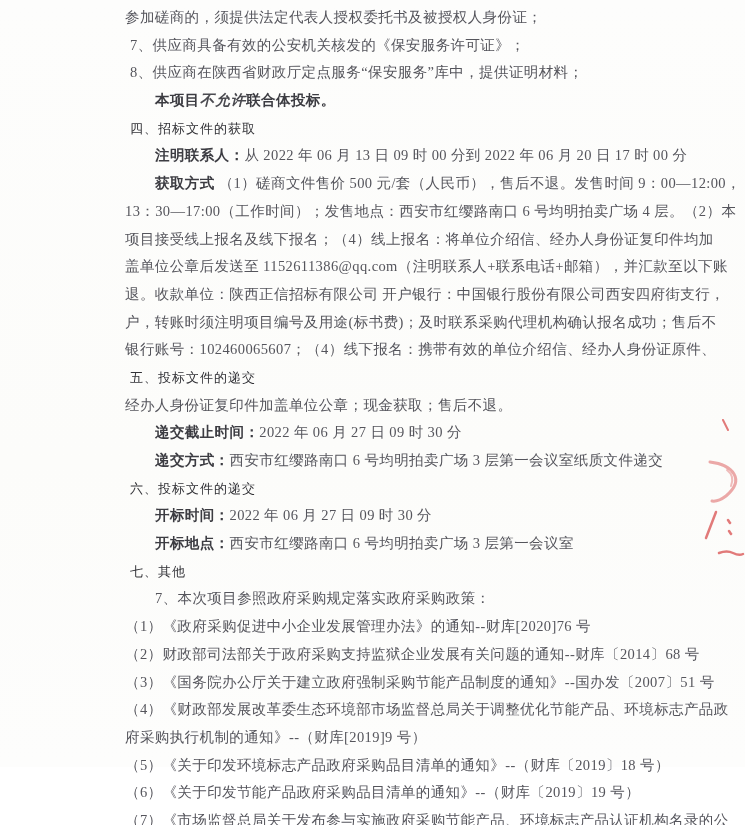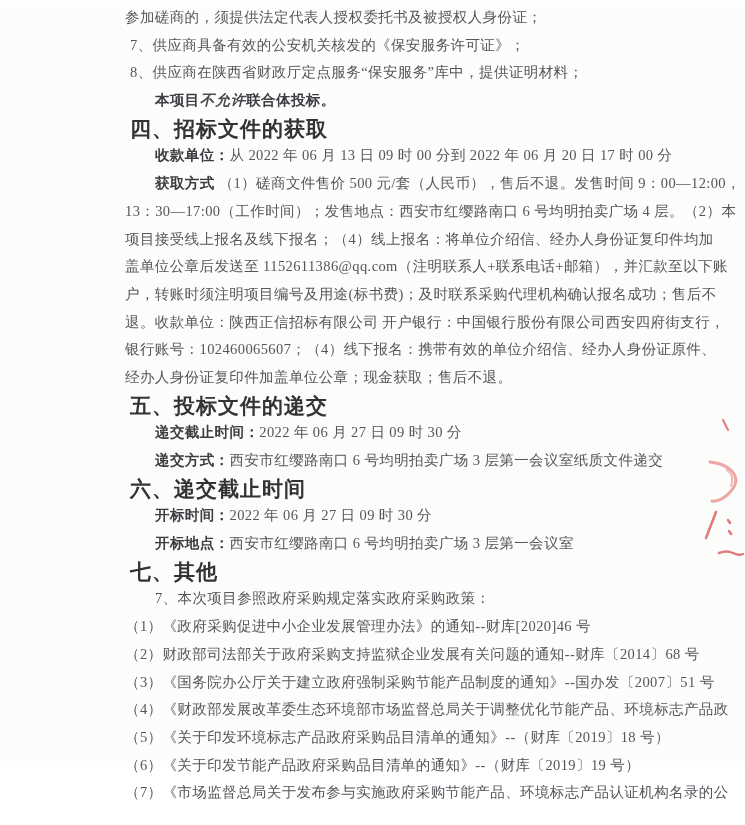--- a/index.html
+++ b/index.html
@@ -12,61 +12,62 @@
     position:relative;width:745px;height:767px;
     background:linear-gradient(180deg,#fdfdfc 0%,#fcfcfa 60%,#fdfdfc 100%);
     box-sizing:border-box;
     padding:4px 86px 0 125px;
   }
   .doc-line{
     line-height:27.7px;height:27.7px;white-space:nowrap;
     font-size:14.5px;letter-spacing:0.4px;color:#55555c;
   }
   .doc-line.heading{
-    font-size:21px;font-weight:bold;color:#323237;
+    font-size:13px;font-weight:normal;color:#323237;
     font-family:"Liberation Sans","DejaVu Sans",sans-serif;
     letter-spacing:1px;
   }
   .ind1{padding-left:5px;}
   .ind2{padding-left:30px;}
   .seg-b{font-weight:bold;color:#3c3c42;margin-top:10px;}
   .seg-bi{font-weight:bold;font-style:italic;color:#4a4a50;letter-spacing:1px;}
   .red-marks{position:absolute;top:0;left:0;width:745px;height:825px;pointer-events:none;}
 </style>
 </head>
 <body>
 
 <div class="page">
   <div id="doc-lines">
       <div class="doc-line ind0"><span>参加磋商的，须提供法定代表人授权委托书及被授权人身份证；</span></div>
       <div class="doc-line ind1"><span>7、供应商具备有效的公安机关核发的《保安服务许可证》；</span></div>
       <div class="doc-line ind1"><span>8、供应商在陕西省财政厅定点服务“保安服务”库中，提供证明材料；</span></div>
       <div class="doc-line ind2"><span class="seg-b">本项目</span><span class="seg-bi">不允许</span><span class="seg-b">联合体投标。</span></div>
       <div class="doc-line ind1 heading"><span>四、招标文件的获取</span></div>
-      <div class="doc-line ind2"><span class="seg-b">收款单位：</span><span>从 2022 年 06 月 13 日  09 时 00 分到 2022 年 06 月 20 日  17 时 00 分</span></div>
+      <div class="doc-line ind2"><span class="seg-b">注明联系人：</span><span>从 2022 年 06 月 13 日  09 时 00 分到 2022 年 06 月 20 日  17 时 00 分</span></div>
       <div class="doc-line ind2"><span class="seg-b">获取方式</span><span> （1）磋商文件售价 500 元/套（人民币），售后不退。发售时间 9：00—12:00，</span></div>
       <div class="doc-line ind0"><span>13：30—17:00（工作时间）；发售地点：西安市红缨路南口 6 号均明拍卖广场 4 层。（2）本</span></div>
       <div class="doc-line ind0"><span>项目接受线上报名及线下报名；（4）线上报名：将单位介绍信、经办人身份证复印件均加</span></div>
       <div class="doc-line ind0"><span>盖单位公章后发送至 1152611386@qq.com（注明联系人+联系电话+邮箱），并汇款至以下账</span></div>
+      <div class="doc-line ind0"><span>退。收款单位：陕西正信招标有限公司  开户银行：中国银行股份有限公司西安四府街支行，</span></div>
       <div class="doc-line ind0"><span>户，转账时须注明项目编号及用途(标书费)；及时联系采购代理机构确认报名成功；售后不</span></div>
-      <div class="doc-line ind0"><span>退。收款单位：陕西正信招标有限公司  开户银行：中国银行股份有限公司西安四府街支行，</span></div>
       <div class="doc-line ind0"><span>银行账号：102460065607；（4）线下报名：携带有效的单位介绍信、经办人身份证原件、</span></div>
+      <div class="doc-line ind1 heading"><span>五、投标文件的递交</span></div>
       <div class="doc-line ind0"><span>经办人身份证复印件加盖单位公章；现金获取；售后不退。</span></div>
-      <div class="doc-line ind1 heading"><span>五、投标文件的递交</span></div>
       <div class="doc-line ind2"><span class="seg-b">递交截止时间：</span><span>2022 年 06 月 27 日  09 时 30 分</span></div>
       <div class="doc-line ind2"><span class="seg-b">递交方式：</span><span>西安市红缨路南口 6 号均明拍卖广场 3 层第一会议室纸质文件递交</span></div>
-      <div class="doc-line ind1 heading"><span>六、递交截止时间</span></div>
+      <div class="doc-line ind1 heading"><span>六、投标文件的递交</span></div>
       <div class="doc-line ind2"><span class="seg-b">开标时间：</span><span>2022 年 06 月 27 日  09 时 30 分</span></div>
       <div class="doc-line ind2"><span class="seg-b">开标地点：</span><span>西安市红缨路南口 6 号均明拍卖广场 3 层第一会议室</span></div>
       <div class="doc-line ind1 heading"><span>七、其他</span></div>
       <div class="doc-line ind2"><span>7、本次项目参照政府采购规定落实政府采购政策：</span></div>
-      <div class="doc-line ind0"><span>（1）《政府采购促进中小企业发展管理办法》的通知--财库[2020]46 号</span></div>
+      <div class="doc-line ind0"><span>（1）《政府采购促进中小企业发展管理办法》的通知--财库[2020]76 号</span></div>
       <div class="doc-line ind0"><span>（2）财政部司法部关于政府采购支持监狱企业发展有关问题的通知--财库〔2014〕68 号</span></div>
       <div class="doc-line ind0"><span>（3）《国务院办公厅关于建立政府强制采购节能产品制度的通知》--国办发〔2007〕51 号</span></div>
       <div class="doc-line ind0"><span>（4）《财政部发展改革委生态环境部市场监督总局关于调整优化节能产品、环境标志产品政</span></div>
+      <div class="doc-line ind0"><span>府采购执行机制的通知》--（财库[2019]9 号）</span></div>
       <div class="doc-line ind0"><span>（5）《关于印发环境标志产品政府采购品目清单的通知》--（财库〔2019〕18 号）</span></div>
       <div class="doc-line ind0"><span>（6）《关于印发节能产品政府采购品目清单的通知》--（财库〔2019〕19 号）</span></div>
       <div class="doc-line ind0"><span>（7）《市场监督总局关于发布参与实施政府采购节能产品、环境标志产品认证机构名录的公</span></div>
     </div>
 
   <svg class="red-marks" viewBox="0 0 745 825" xmlns="http://www.w3.org/2000/svg" aria-hidden="true">
     <g stroke="#d94f4f" fill="none" stroke-linecap="round" opacity="0.75">
       <path d="M723 420 l5 10" stroke-width="2"></path>
       <path d="M710 462 q18 2 24 12 q6 10 -8 22 q-8 6 -14 5" stroke-width="3" opacity="0.65"></path>
       <path d="M727 470 q8 6 4 16" stroke-width="2" opacity="0.5"></path>

